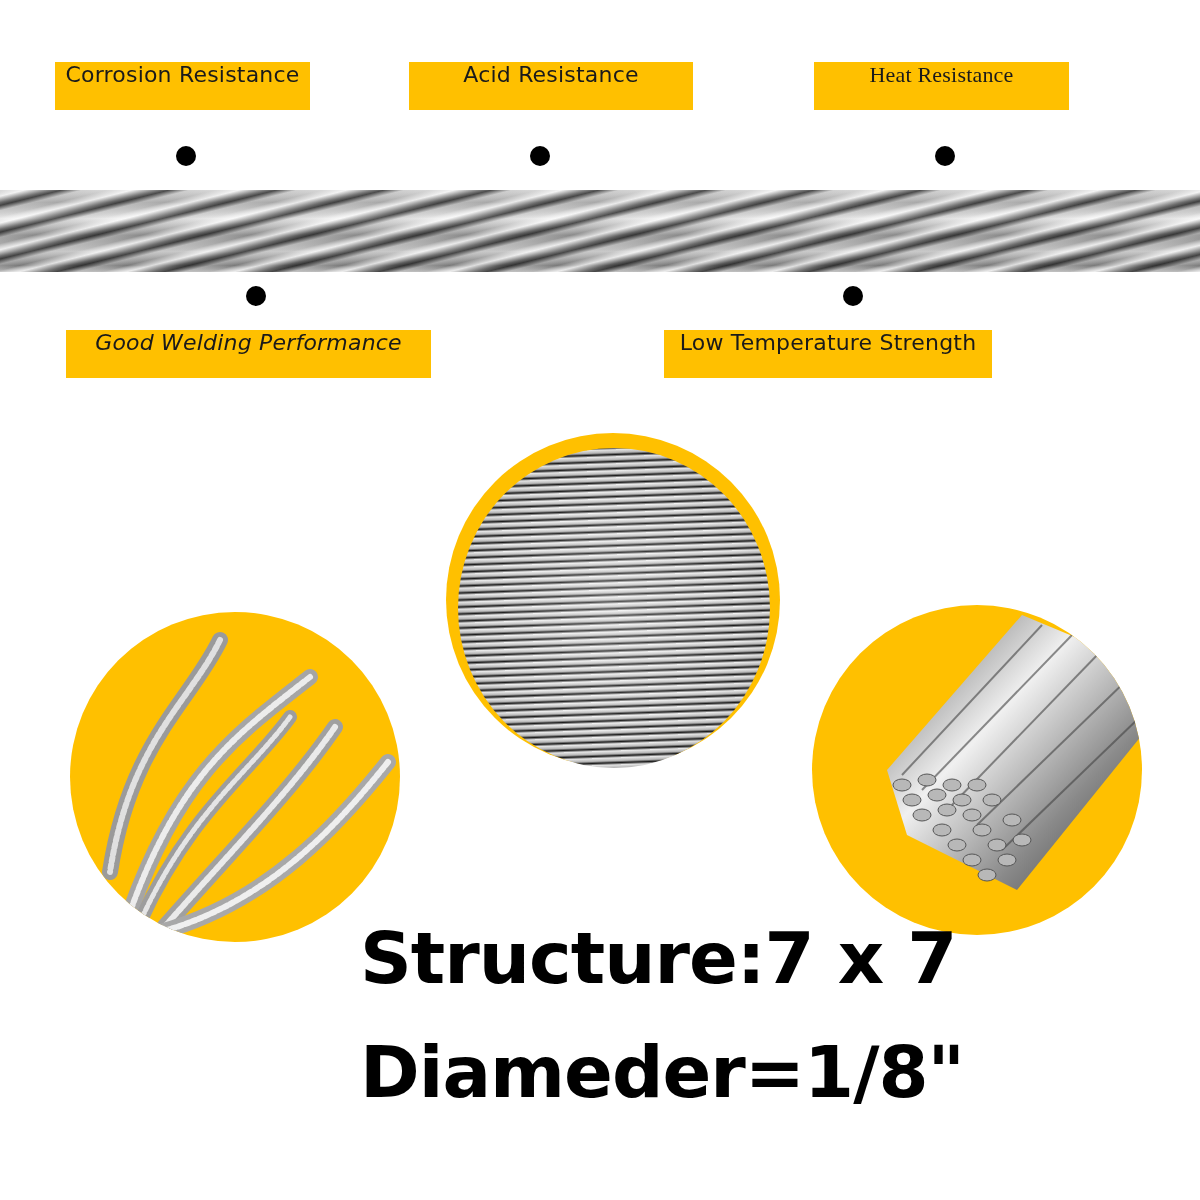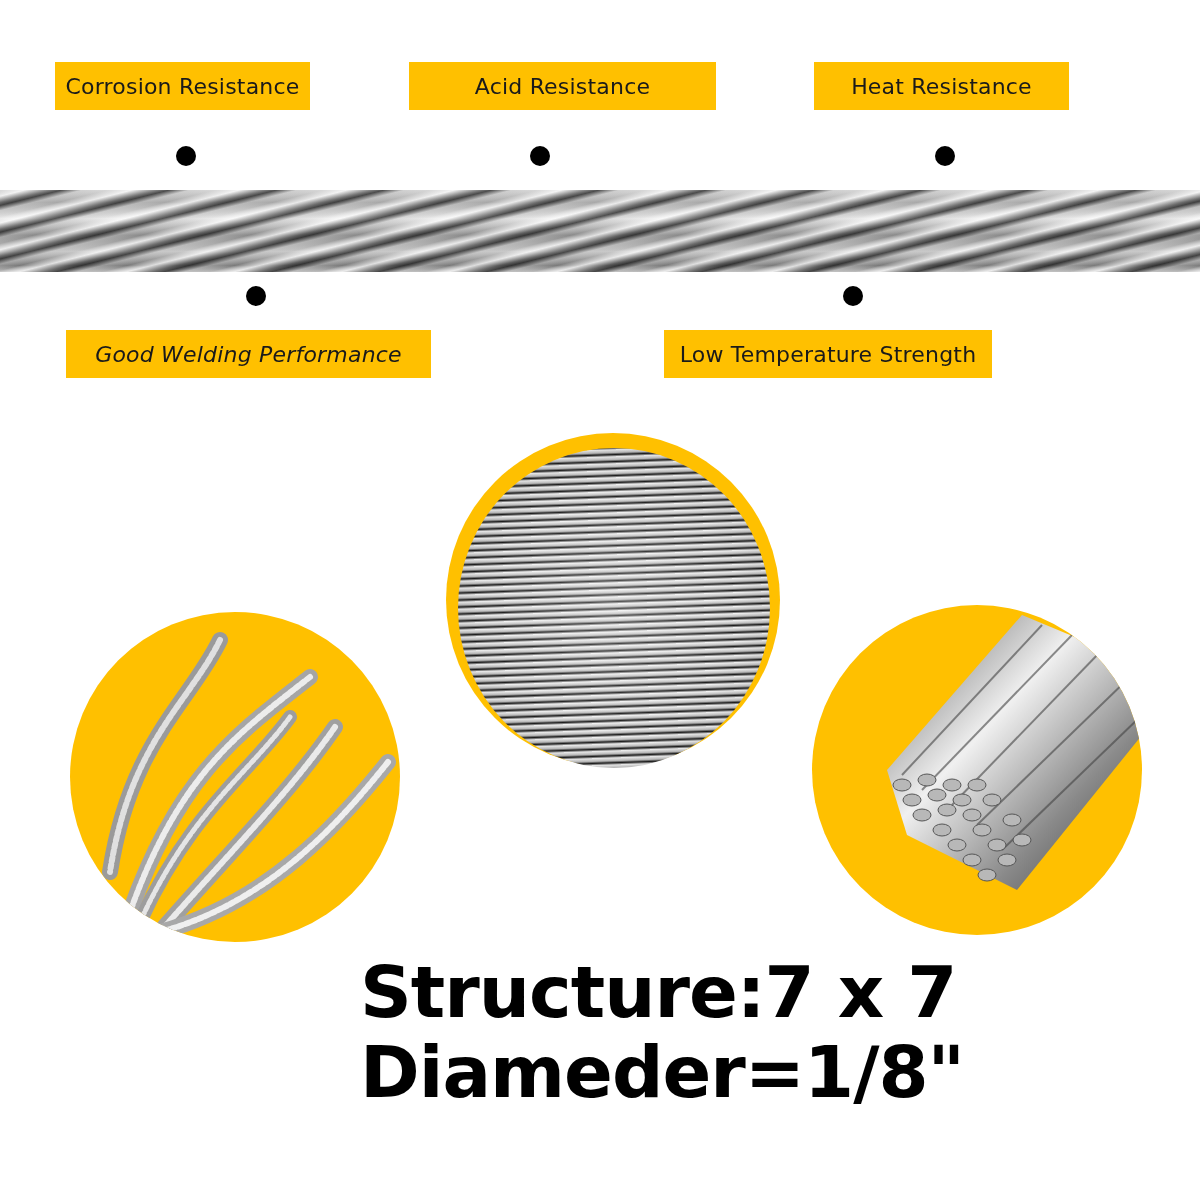--- a/index.html
+++ b/index.html
@@ -1,17 +1,17 @@
 <!DOCTYPE html>
 <html><head>
 <meta charset="utf-8">
 <style>
   * { margin:0; padding:0; box-sizing:border-box; }
   body { width:1200px; height:1200px; background:#ffffff; position:relative; overflow:hidden; font-family:"DejaVu Sans", sans-serif; }
-  .label { position:absolute; background:#FFC000; color:#1a1a1a; font-size:22px; display:flex; align-items:center; justify-content:center; height:48px; letter-spacing:0.2px; }
+  .label { position:absolute; background:#FFC000; color:#1a1a1a; font-size:22px; display:flex; justify-content:center; height:48px; letter-spacing:0.2px; }
   .dot { position:absolute; width:20px; height:20px; border-radius:50%; background:#000; }
   .rope { position:absolute; left:0; top:190px; width:1200px; height:82px;
     background:
       repeating-linear-gradient(166deg, rgba(255,255,255,0.0) 0px, rgba(255,255,255,0.75) 6px, rgba(60,60,60,0.55) 12px, rgba(20,20,20,0.7) 15px, rgba(200,200,200,0.4) 20px, rgba(255,255,255,0) 26px),
       linear-gradient(180deg, #d8d8d8 0%, #a8a8a8 15%, #e8e8e8 35%, #8a8a8a 55%, #c8c8c8 75%, #7a7a7a 92%, #c0c0c0 100%);
   }
   .circle { position:absolute; border-radius:50%; overflow:hidden; }
   .circle.yellow { background:#FFC000; }
   .spool { position:absolute; border-radius:50%; overflow:hidden;
     background:
@@ -21,24 +21,24 @@
   .spool::after { content:""; position:absolute; inset:0;
     background: radial-gradient(ellipse at 50% 50%, rgba(255,255,255,0.25) 0%, rgba(0,0,0,0.0) 55%, rgba(0,0,0,0.15) 100%); }
   .big-text { position:absolute; left:360px; font-family:"DejaVu Sans", sans-serif; font-weight:bold; color:#000; font-size:72px; letter-spacing:-1px; white-space:nowrap; }
 </style>
 </head>
 <body>
 
 <div class="label" style="left:55px; top:62px; width:255px;">
   <span>Corrosion Resistance</span>
 </div>
-<div class="label" style="left:409px; top:62px; width:307px;">
+<div class="label" style="left:409px; top:62px; width:284px;">
   <span>Acid Resistance</span>
 </div>
-<div class="label" style="left:814px; top:62px; width:255px;">
+<div class="label" style="left:814px; top:62px; width:255px;font-family:Liberation Serif, serif;">
   <span>Heat Resistance</span>
 </div>
 
 <div class="dot" style="left:176px; top:146px;"></div>
 <div class="dot" style="left:530px; top:146px;"></div>
 <div class="dot" style="left:935px; top:146px;"></div>
 
 <div class="rope"></div>
 
 <div class="dot" style="left:246px; top:286px;"></div>
@@ -107,14 +107,14 @@
         <ellipse cx="175" cy="270" rx="9" ry="6"></ellipse>
       <ellipse cx="195" cy="255" rx="9" ry="6"></ellipse>
         <ellipse cx="165" cy="180" rx="9" ry="6"></ellipse>
         <ellipse cx="180" cy="195" rx="9" ry="6"></ellipse>
       <ellipse cx="200" cy="215" rx="9" ry="6"></ellipse>
         <ellipse cx="210" cy="235" rx="9" ry="6"></ellipse>
     </g>
   </svg>
 </div>
 
-<div class="big-text" style="top:950px;">Structure:7 x 7</div>
+<div class="big-text" style="top:916px;">Structure:7 x 7</div>
 <div class="big-text" style="top:1030px;">Diameder=1/8"</div>
 
 </body></html>

